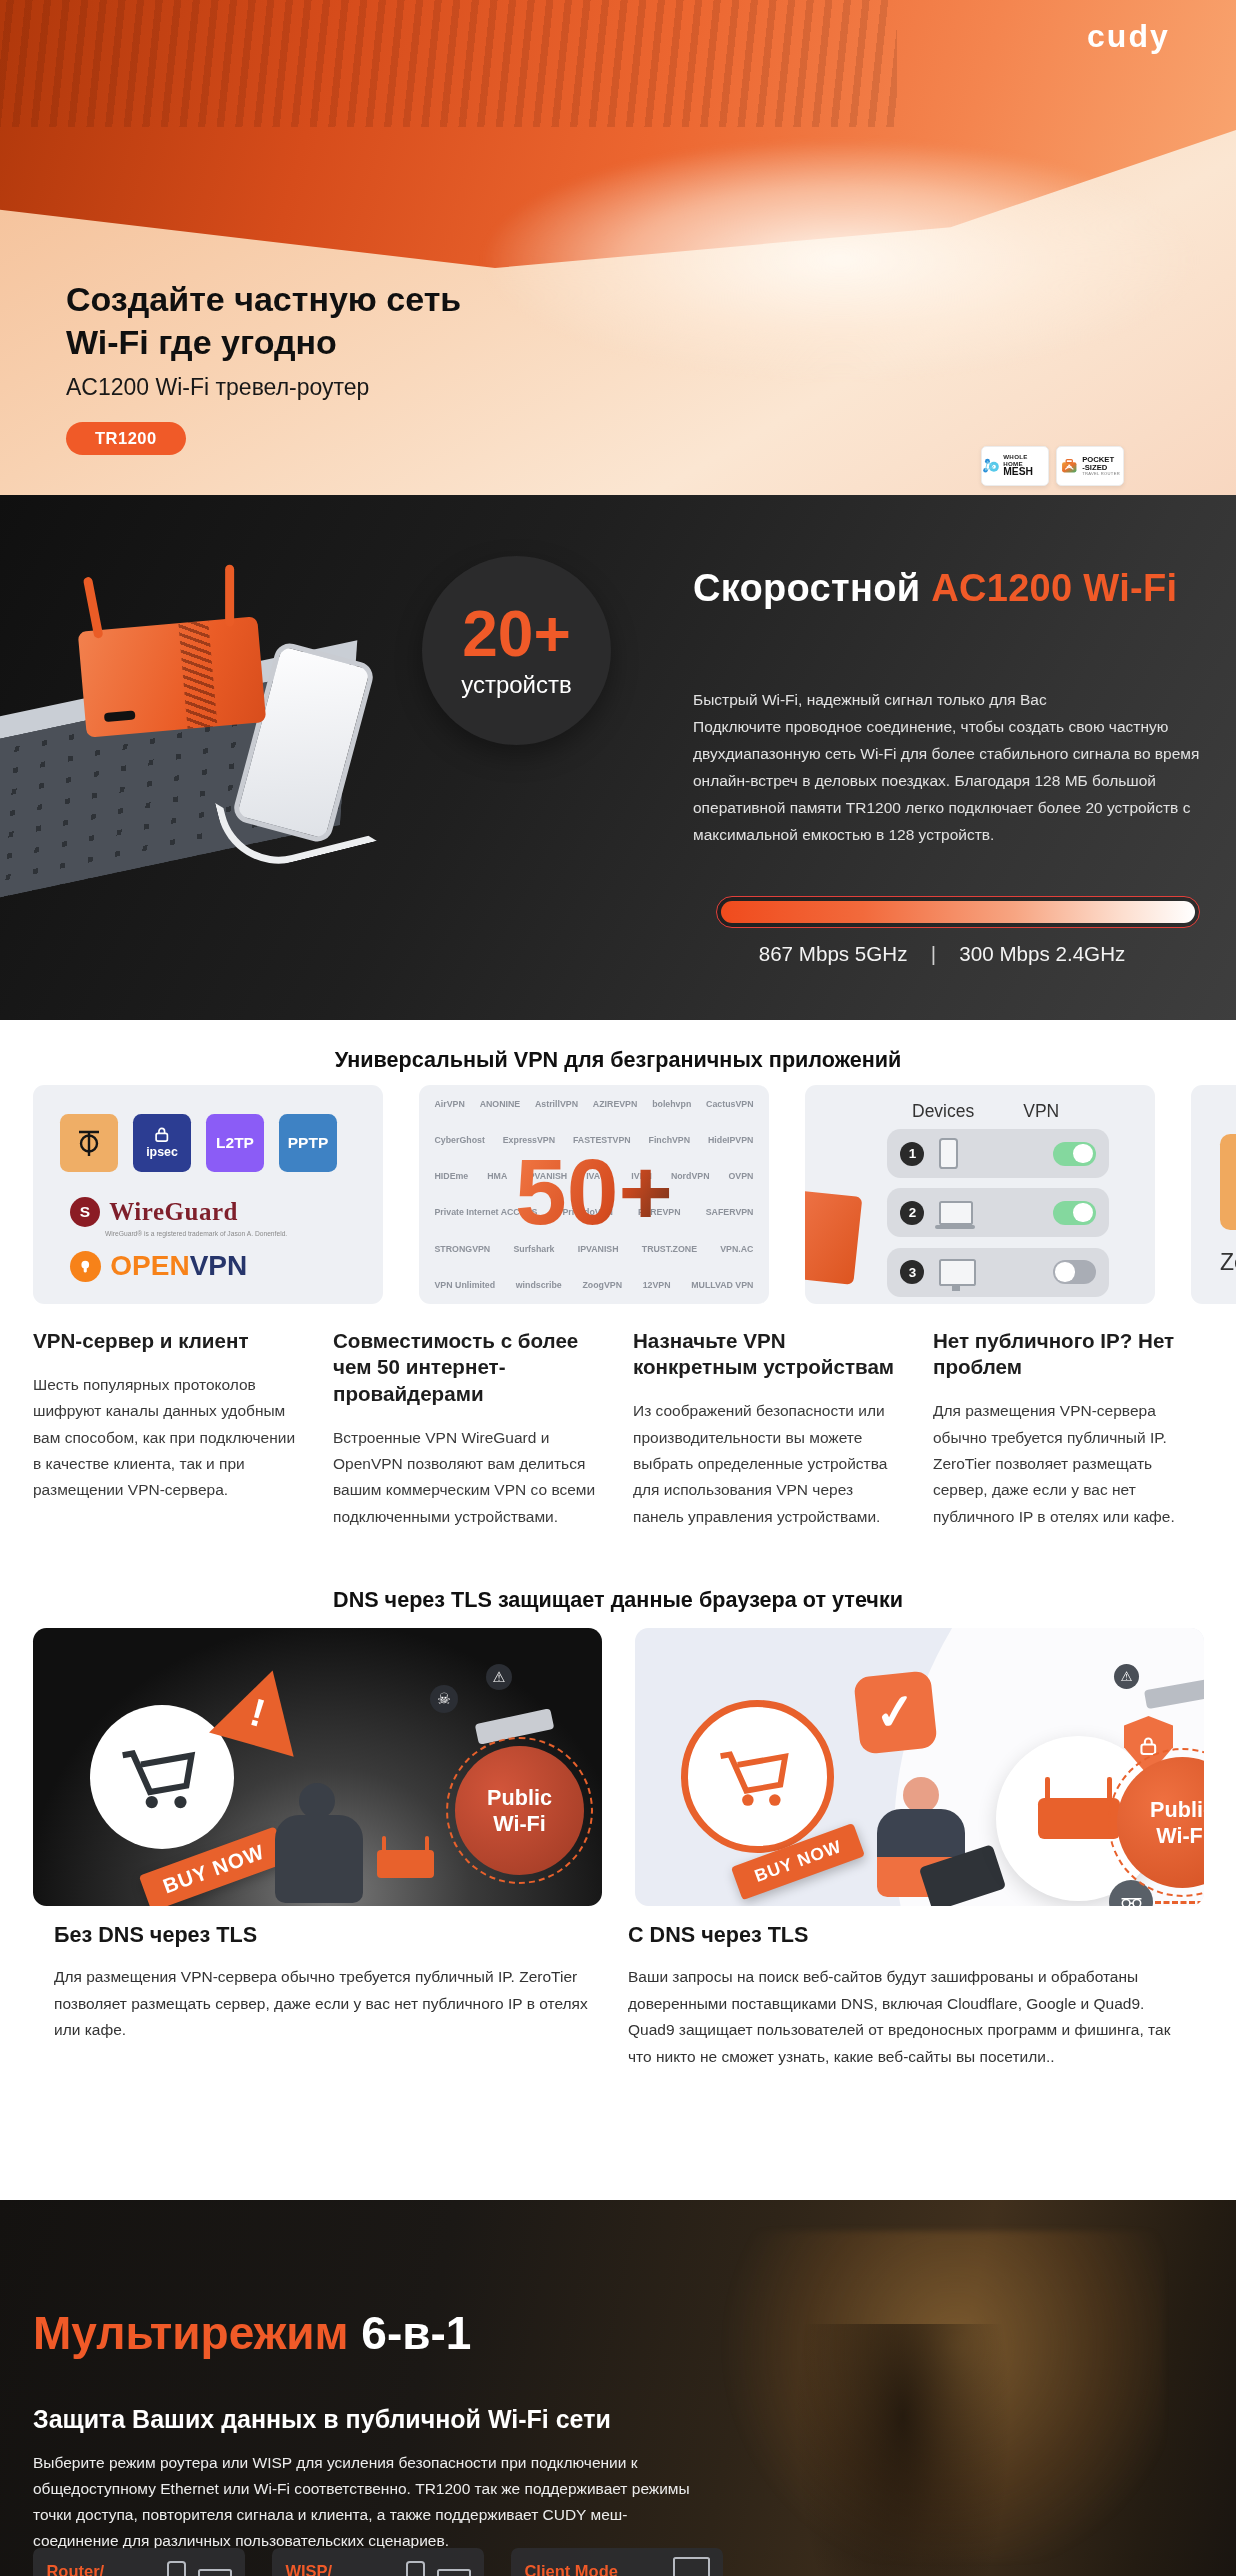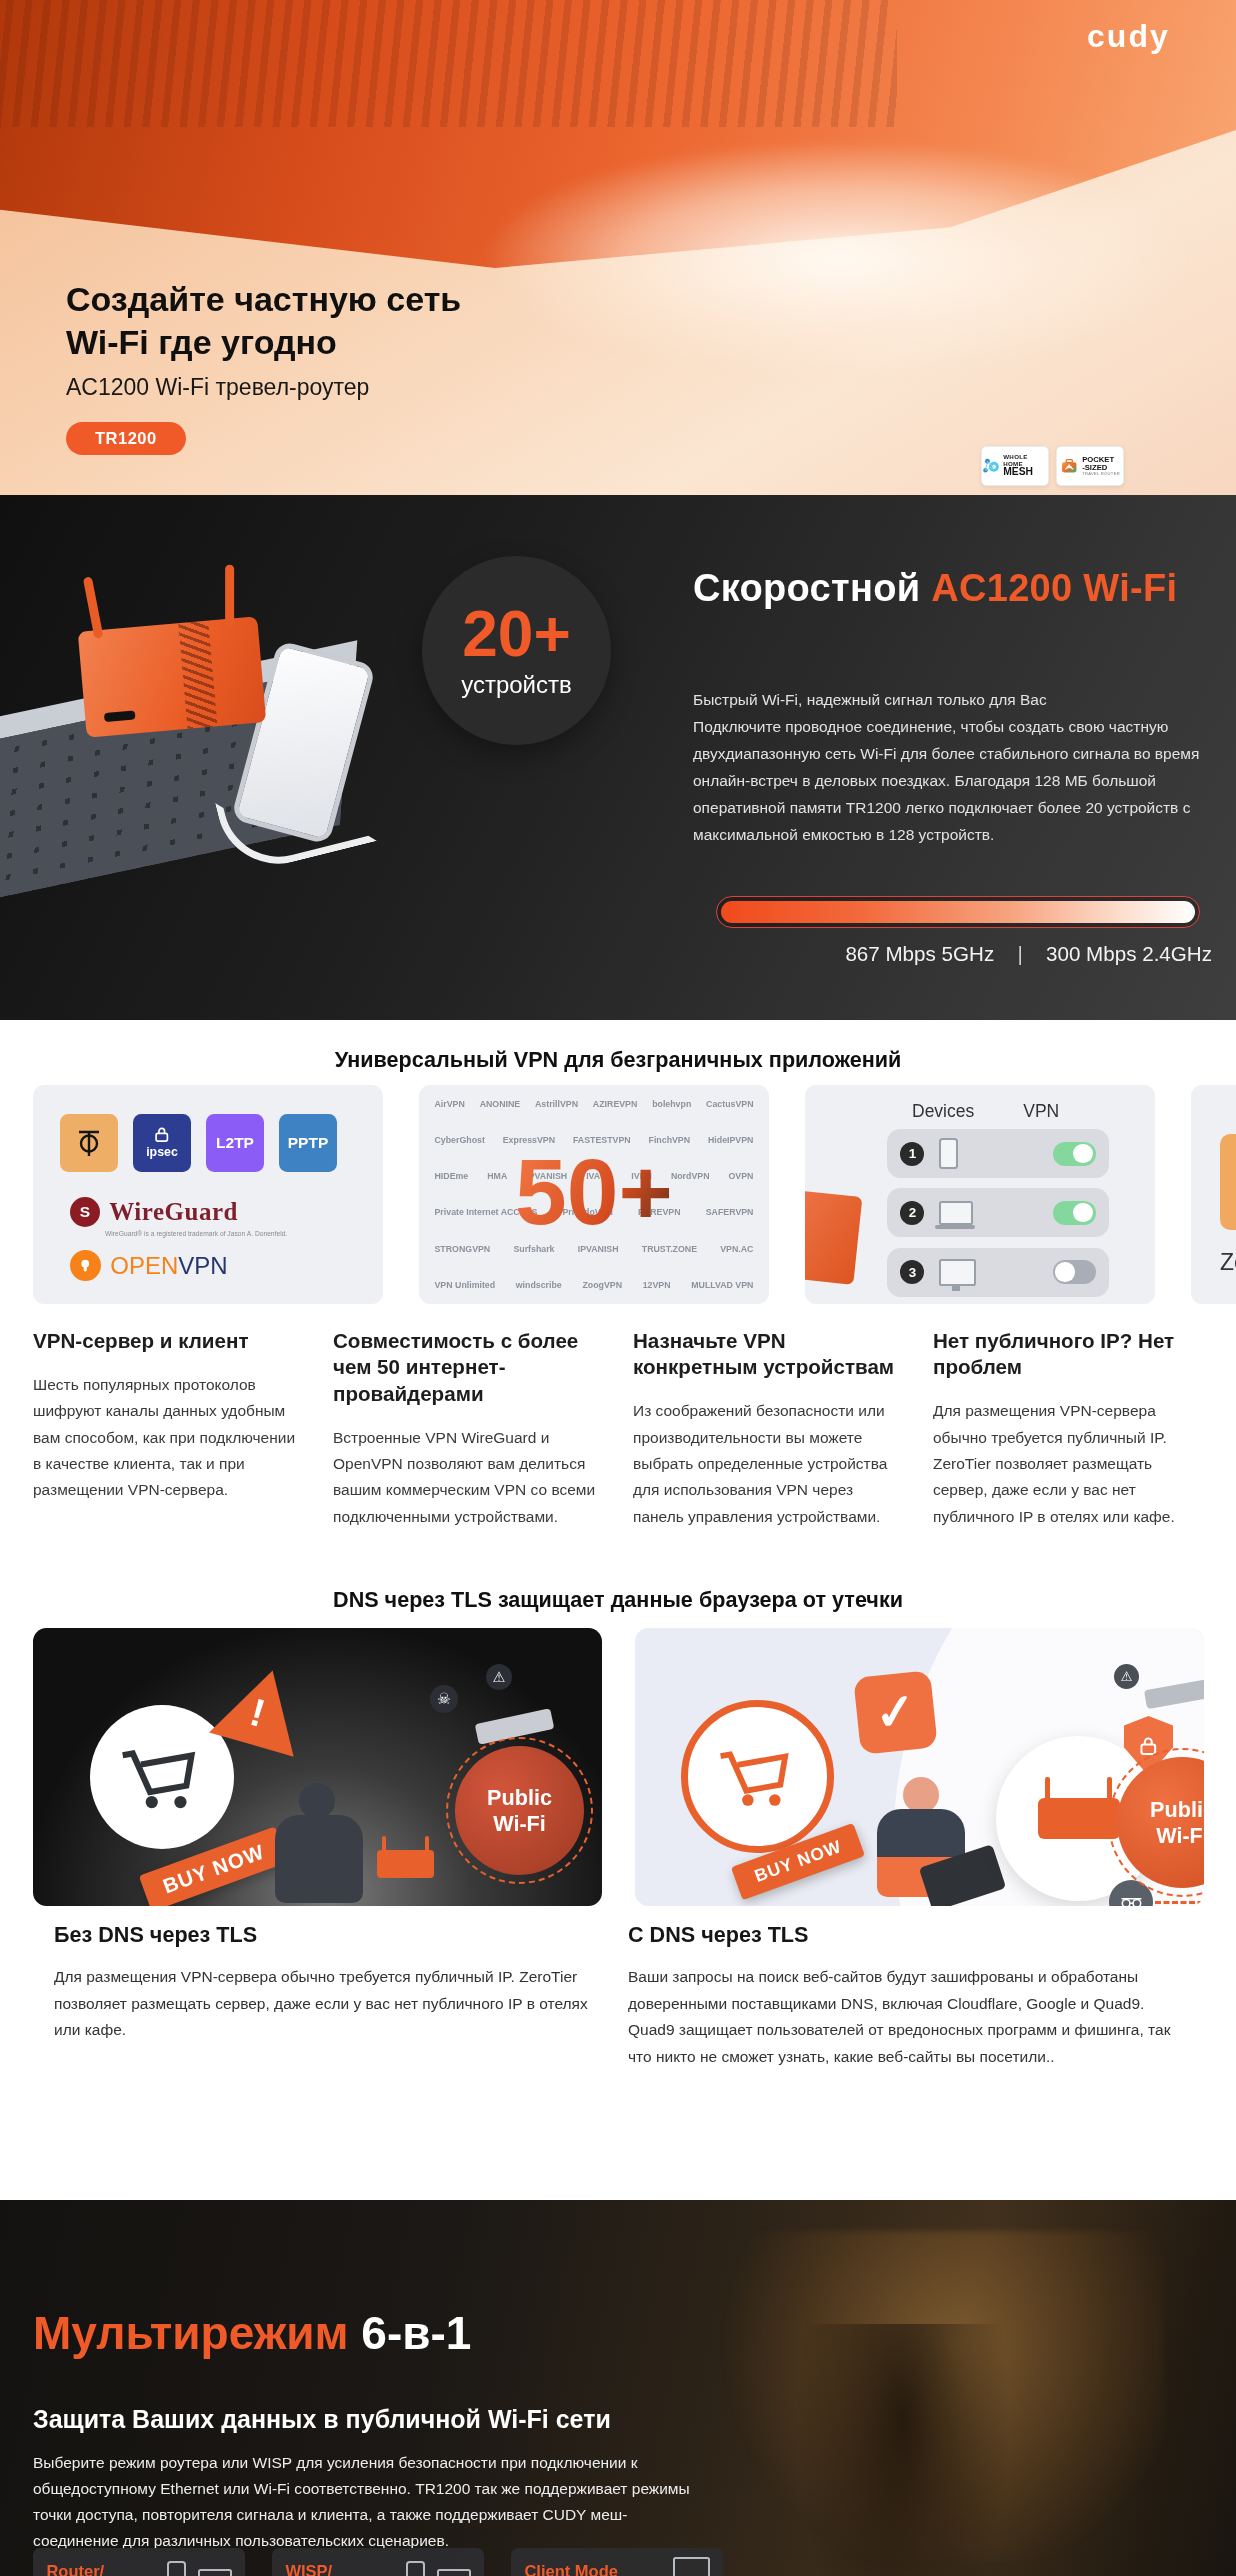--- a/index.html
+++ b/index.html
@@ -56,21 +56,21 @@
   .devbadge .num{color:#f05a28;font-size:64px;font-weight:bold;line-height:1}
   .devbadge .lbl{color:#fff;font-size:24px;margin-top:4.1px}
   .sp-copy{position:absolute;left:693px;top:72px;width:533px}
   .sp-title{font-size:38px;font-weight:bold;letter-spacing:0.3px}
   .sp-title .o{color:#f05a28}
   .sp-body{margin-top:77px;font-size:15.5px;line-height:1.74;color:#e2e2e2}
   .sp-bar{position:absolute;left:716px;top:401px;width:484px;height:32px;border:1.5px solid #e2403a;border-radius:17.5px;
     padding:3.6px;box-sizing:border-box;background:rgba(0,0,0,.25)}
   .sp-bar .fill{width:100%;height:100%;border-radius:12.4px;
     background:linear-gradient(90deg,#f04b1d 0%,#f26a3c 30%,#f7a582 62%,#fddfd0 85%,#ffffff 100%)}
-  .sp-speeds{position:absolute;left:728px;top:447px;width:484px;text-align:right;font-size:20.6px;color:#f3f3f3}
+  .sp-speeds{position:absolute;left:700px;top:447px;width:484px;text-align:center;font-size:20.6px;color:#f3f3f3}
   .sp-speeds .sep{margin:0 17.5px;color:#cfcfcf}
 
   
   #vpn{top:1020px;height:541px;background:#fff}
   .sec-heading{position:absolute;left:0;width:100%;text-align:center;font-size:21.6px;font-weight:bold;color:#101010}
   #vpn .sec-heading{top:27px}
   .vpn-cards{position:absolute;left:33px;top:65px;display:flex;gap:36px}
   .vcard{width:350px;height:219px;background:#eef0f4;border-radius:11.3px;position:relative;flex:none;overflow:hidden}
   
   .proto-row{position:absolute;left:27px;top:29px;display:flex;gap:15px}
@@ -81,21 +81,21 @@
   .psq.pp{background:#3e82c4}
   .psq span{color:#fff;font-weight:bold}
   .psq.ip span{font-size:12.4px}
   .psq.l2 span,.psq.pp span{font-size:15.5px}
   .wg-row{position:absolute;left:37px;top:112px;display:flex;align-items:center;gap:9.3px}
   .wg-logo{width:30px;height:30px;border-radius:50%;background:#8b1c24;display:flex;align-items:center;justify-content:center;color:#fff;font-size:15.5px;font-weight:bold}
   .wg-name{font-family:"Liberation Serif",serif;font-size:25px;font-weight:bold;color:#7f1f2b;letter-spacing:0.5px}
   .wg-cap{position:absolute;left:72px;top:145px;font-size:6.7px;color:#8a8a8a}
   .ovpn-row{position:absolute;left:37px;top:165px;display:flex;align-items:center;gap:9.3px}
   .ovpn-logo{width:31px;height:31px;border-radius:50%;background:#f78219;display:flex;align-items:center;justify-content:center}
-  .ovpn-name{font-size:24px;font-weight:normal}
+  .ovpn-name{font-size:28px;font-weight:bold}
   .ovpn-name .o{color:#f78219}.ovpn-name .b{color:#26356b}
   
   .prov-wrap{position:absolute;inset:14.4px 15.5px;display:flex;flex-wrap:wrap;align-content:space-between;
     justify-content:space-between;gap:5.2px 8.2px}
   .prov{font-size:8.8px;font-weight:bold;color:#8d929b;white-space:nowrap}
   .fifty{position:absolute;left:50%;top:50%;transform:translate(-50%,-52%);font-size:93px;font-weight:bold;
     background:linear-gradient(120deg,#f37a45,#d64c20 60%,#5c2c1a);-webkit-background-clip:text;background-clip:text;color:transparent}
   
   .dv-head{position:absolute;left:107px;top:15.5px;display:flex;gap:49px;font-size:17.5px;color:#333}
   .dv-rowbox{position:absolute;left:82px;top:44px;display:flex;flex-direction:column;gap:10.3px}

